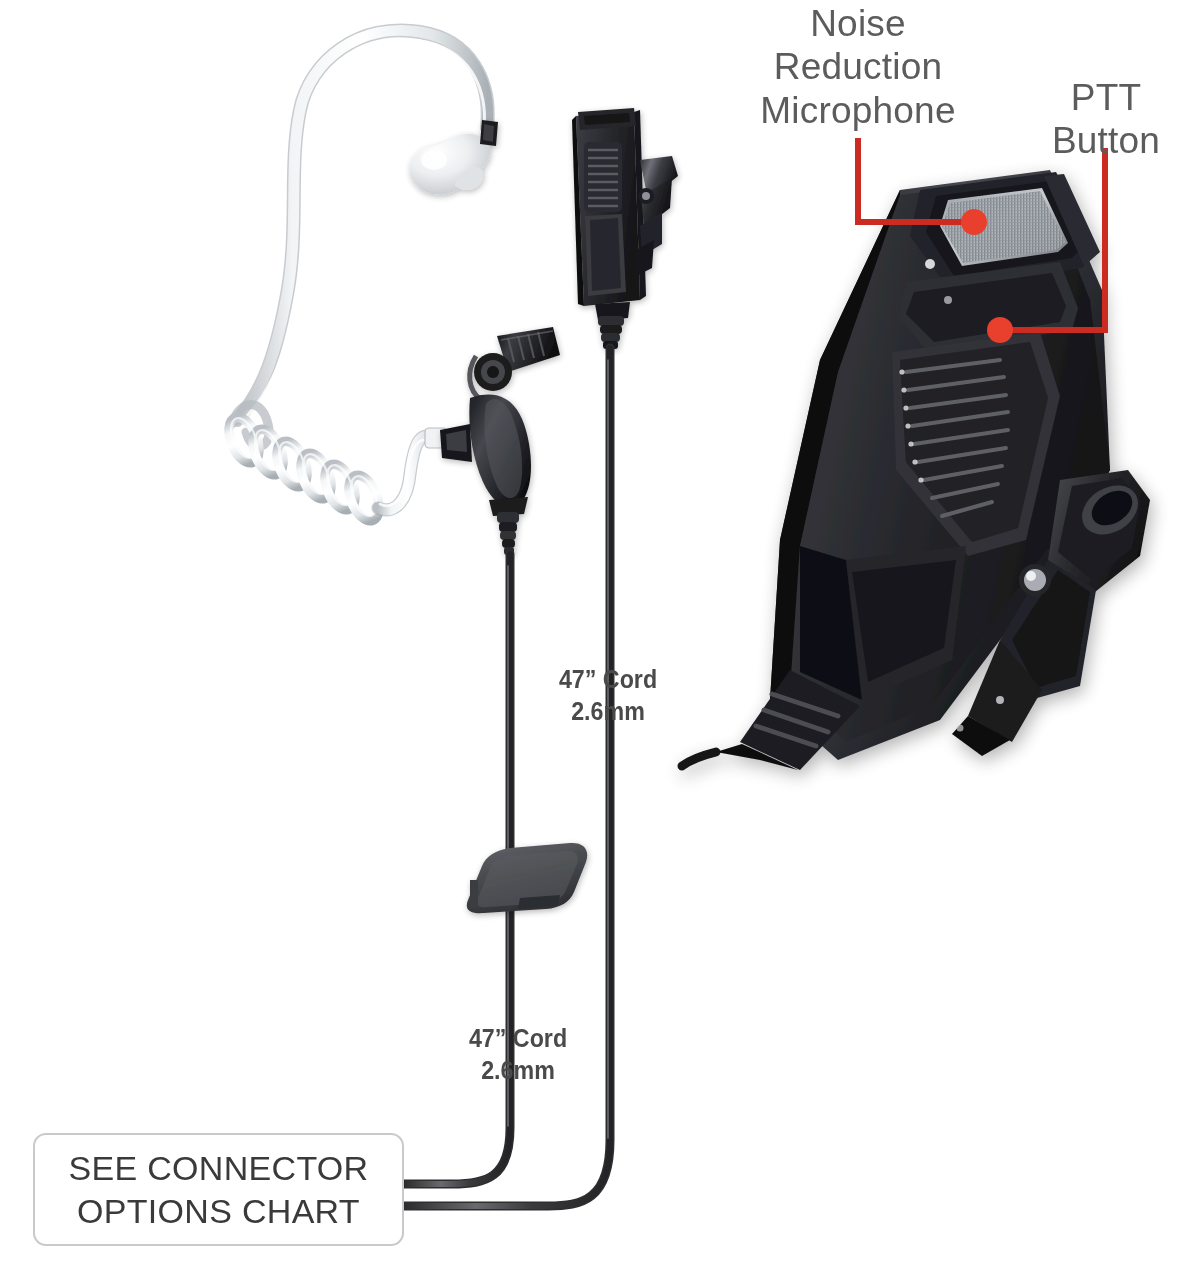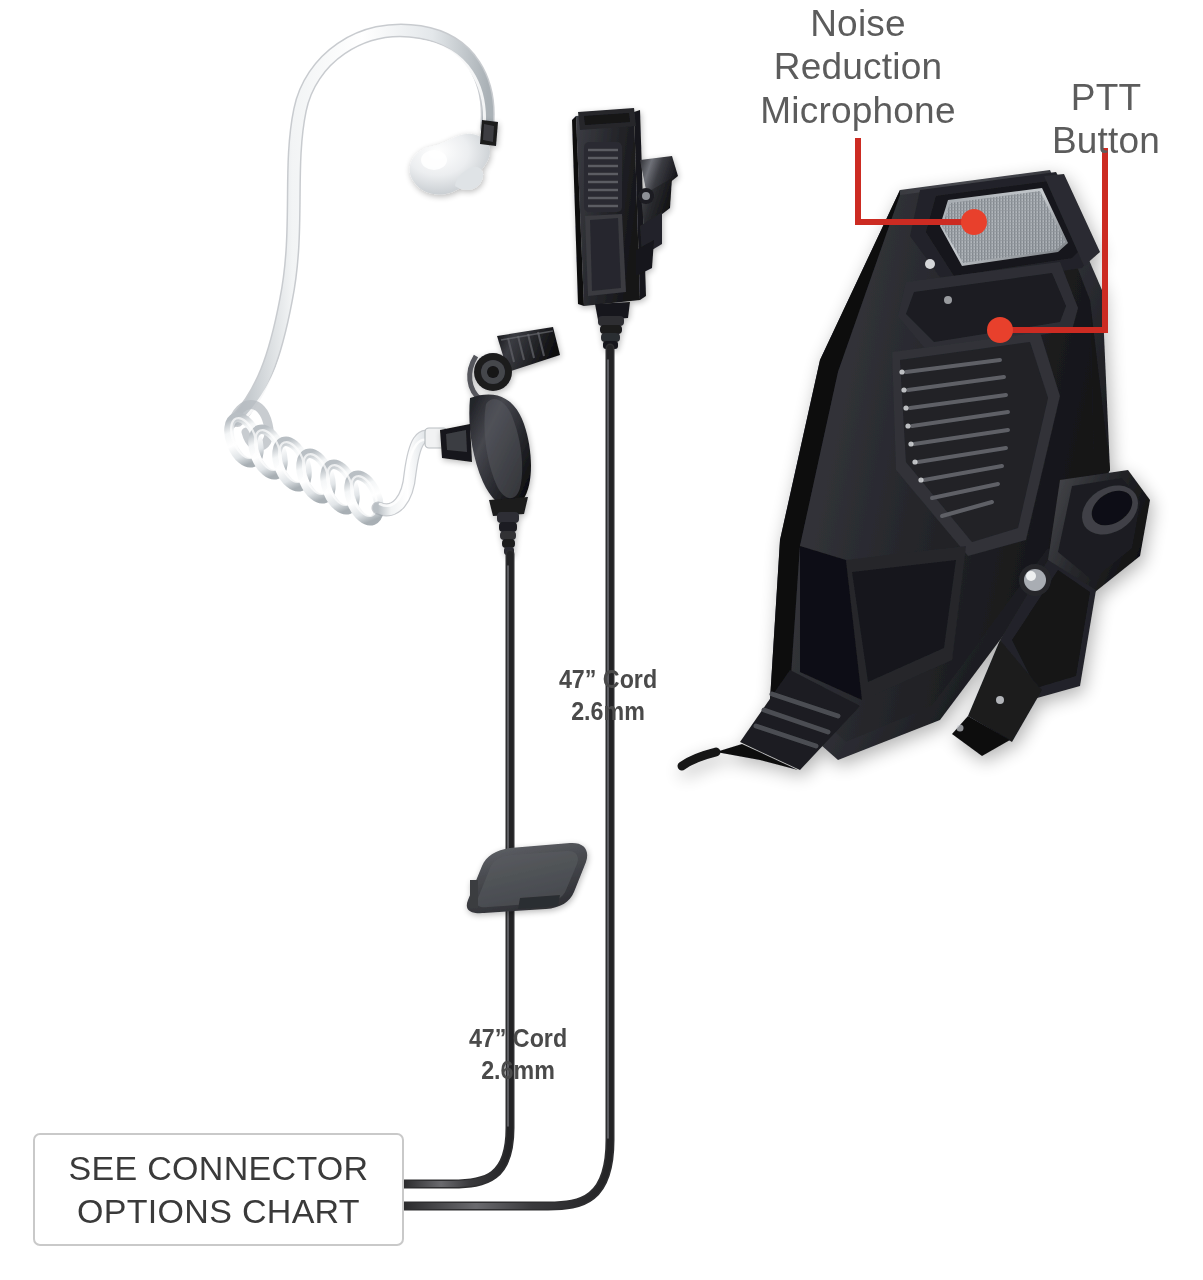--- a/index.html
+++ b/index.html
@@ -74,21 +74,21 @@
   }
 
   
   #connector-options-box {
     position: absolute;
     left: 33px;
     top: 1133px;
     width: 371px;
     height: 113px;
     border: 2px solid #c9c9c9;
-    border-radius: 7px;
+    border-radius: 13px;
     background: #ffffff;
     box-sizing: border-box;
     display: flex;
     align-items: center;
     justify-content: center;
     z-index: 6;
   }
   #connector-options-text {
     color: #3a3a3a;
     font-family: "Liberation Sans", sans-serif;

